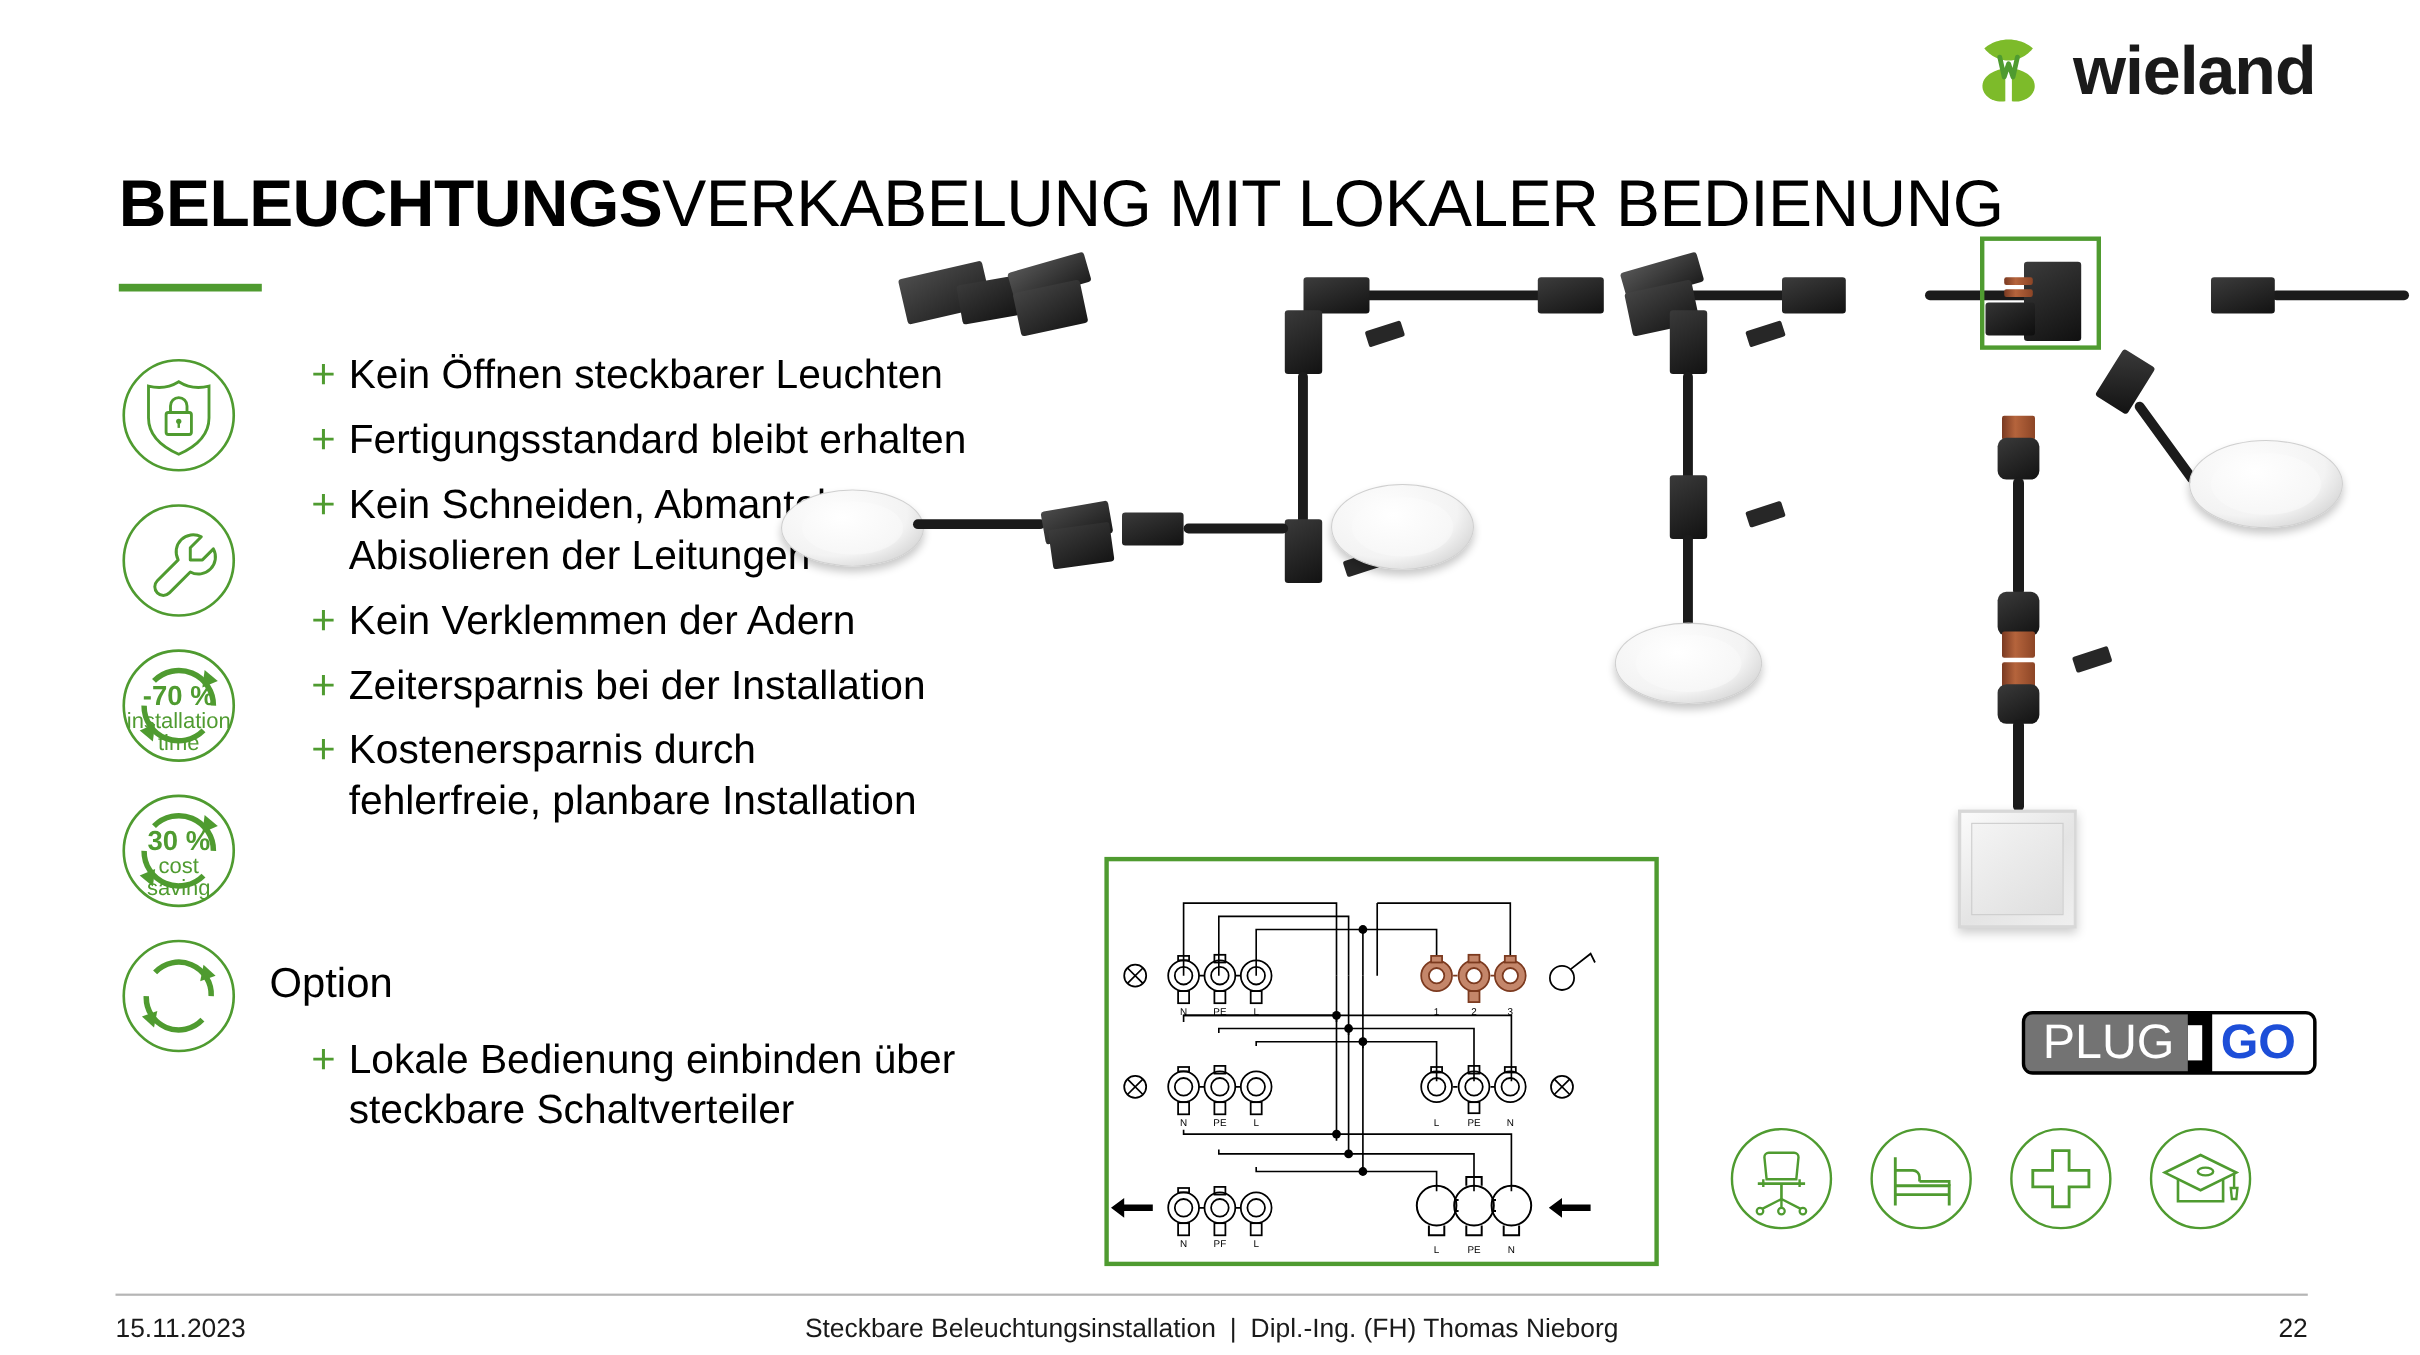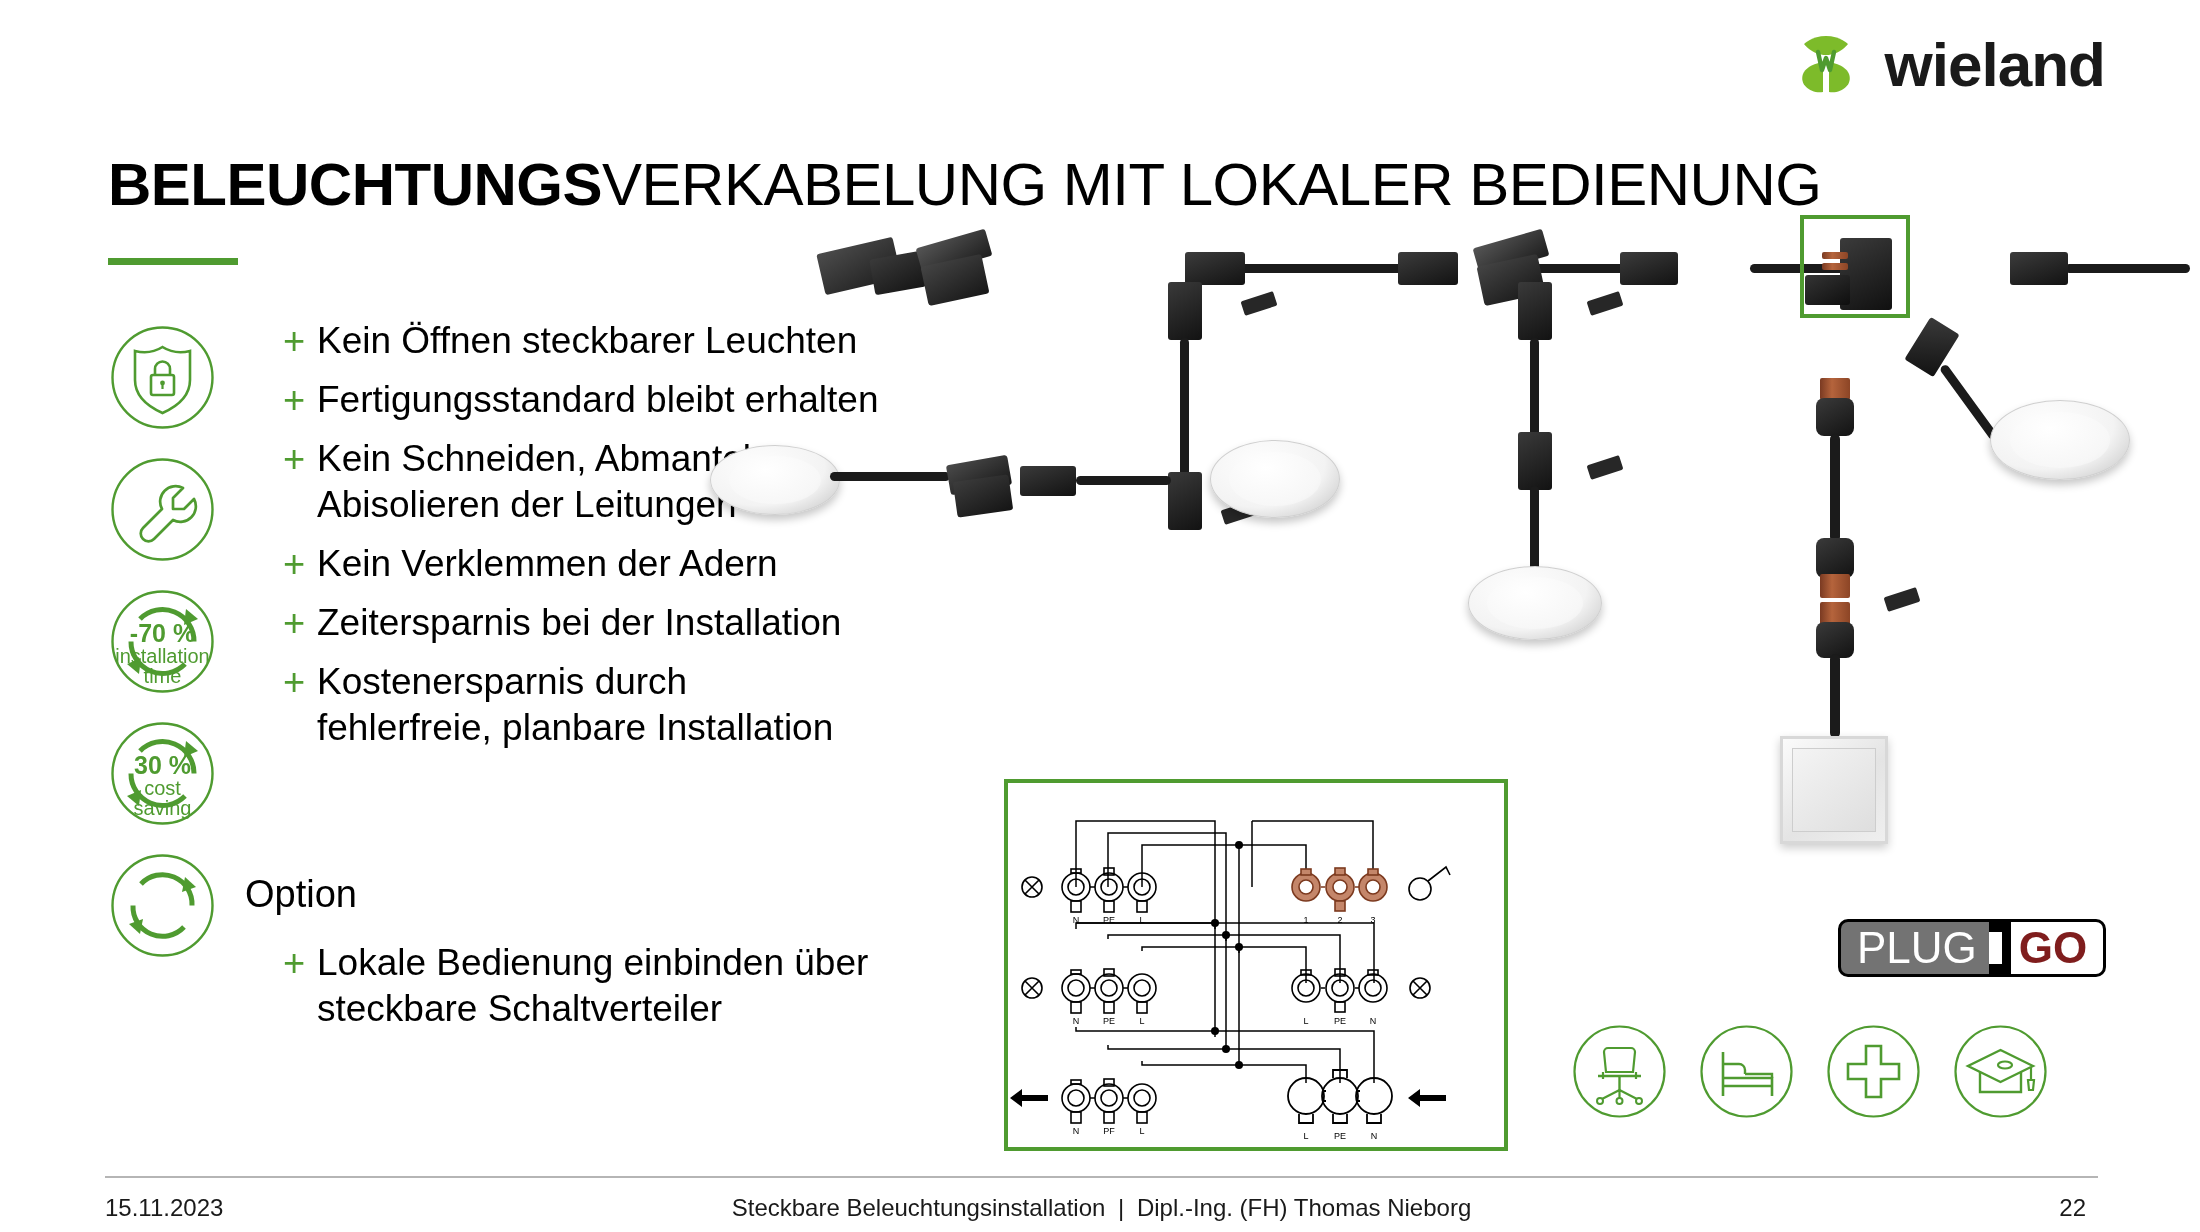--- a/index.html
+++ b/index.html
@@ -60,35 +60,35 @@
              border: 4px solid #4f9b30; background: #fff; }
   #diagram svg { display: block; }
 
   
   #pluggo { position: absolute; left: 1838px; top: 919px; height: 58px; display: flex; align-items: stretch;
             border-radius: 10px; overflow: hidden; border: 3px solid #000; background: #000; }
   #pluggo .left { background:#737373; color:#fff; font-size: 44px; font-weight: normal; padding: 0 12px 0 16px;
             display:flex; align-items:center; letter-spacing:0px; line-height:1; }
   #pluggo .mid { width: 22px; background: #000; position: relative; }
   #pluggo .mid::before { content:""; position:absolute; left:0; top:10px; bottom:10px; right:9px; background:#fff; }
-  #pluggo .right { background:#fff; color:#7f1d1d; font-size: 44px; font-weight: bold; padding: 0 16px 0 8px;
+  #pluggo .right { background:#fff; color:#1d4ed8; font-size: 44px; font-weight: bold; padding: 0 16px 0 8px;
             display:flex; align-items:center; line-height:1; }
 
   
   #apps { position: absolute; left: 1572px; top: 1024px; display: flex; gap: 32px; }
   .app { width: 95px; height: 95px; }
 
   
   #footer-rule { position: absolute; left: 105px; top: 1176px; width: 1993px; height: 2px; background: #b5b5b5; }
   #footer { position: absolute; left: 105px; top: 1194px; width: 1993px; height: 34px;
             font-size: 24px; color: #1a1a1a; }
   #footer .date { position: absolute; left: 0; top: 0; }
   #footer .center { position: absolute; left: 0; right: 0; top: 0; text-align: center; }
   #footer .center .bar { display:inline-block; padding: 0 6px; }
-  #footer .page { position: absolute; right: 12px; top: 0; }
+  #footer .page { position: absolute; right: 0; top: 0; }
 </style>
 </head>
 <body>
 
 <div id="logo">
   <span class="mark">
     <svg viewBox="0 0 66 70" width="66" height="70">
       <path d="M33 6 C19 6 11 14 11 14 C11 14 19 25 33 25 C47 25 55 14 55 14 C55 14 47 6 33 6 Z" fill="#7dbb2a"></path>
       <path d="M30 62 C30 44 30 32 30 32 C30 32 14 34 10 44 C6 55 18 64 30 62 Z" fill="#7dbb2a"></path>
       <path d="M36 62 C36 44 36 32 36 32 C36 32 52 34 56 44 C60 55 48 64 36 62 Z" fill="#7dbb2a"></path>

